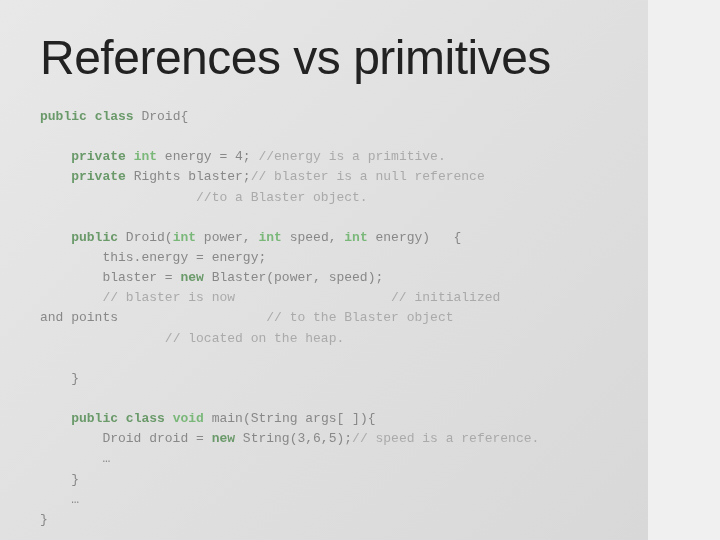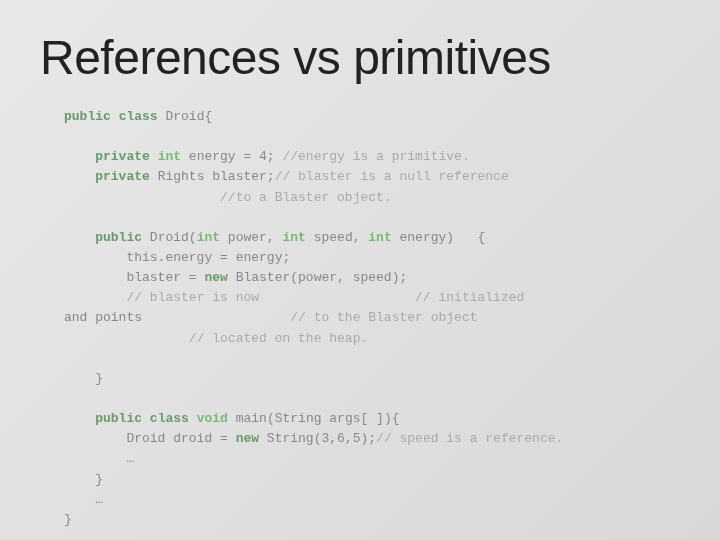--- a/index.html
+++ b/index.html
@@ -11,21 +11,21 @@
     body {
       width: 720px;
       height: 540px;
       background-color: #f0f0f0;
       font-family: Arial, sans-serif;
       overflow: hidden;
       position: relative;
     }
 
     .slide {
-      width: 720px;
+      width: 648px;
       height: 540px;
       background: linear-gradient(135deg, #e8e8e8 0%, #d8d8d8 100%);
       background-color: #e0e0e0;
       padding: 30px 40px 20px 40px;
       position: relative;
     }
 
     .title {
       font-size: 48px;
       font-weight: 300;
@@ -67,21 +67,20 @@
       font-size: 10px;
       color: #aaa;
       font-family: Arial, sans-serif;
     }
 
     pre {
       white-space: pre;
       font-family: 'Courier New', Courier, monospace;
       font-size: 13px;
       line-height: 1.55;
-      margin-left: 24px;
     }
   </style>
 </head>
 <body>
 
 <div class="slide">
   <div class="title">References vs primitives</div>
 
   <div class="code-block">
     <pre><span class="kw">public</span><span class="normal"> </span><span class="kw">class</span><span class="normal"> Droid{

